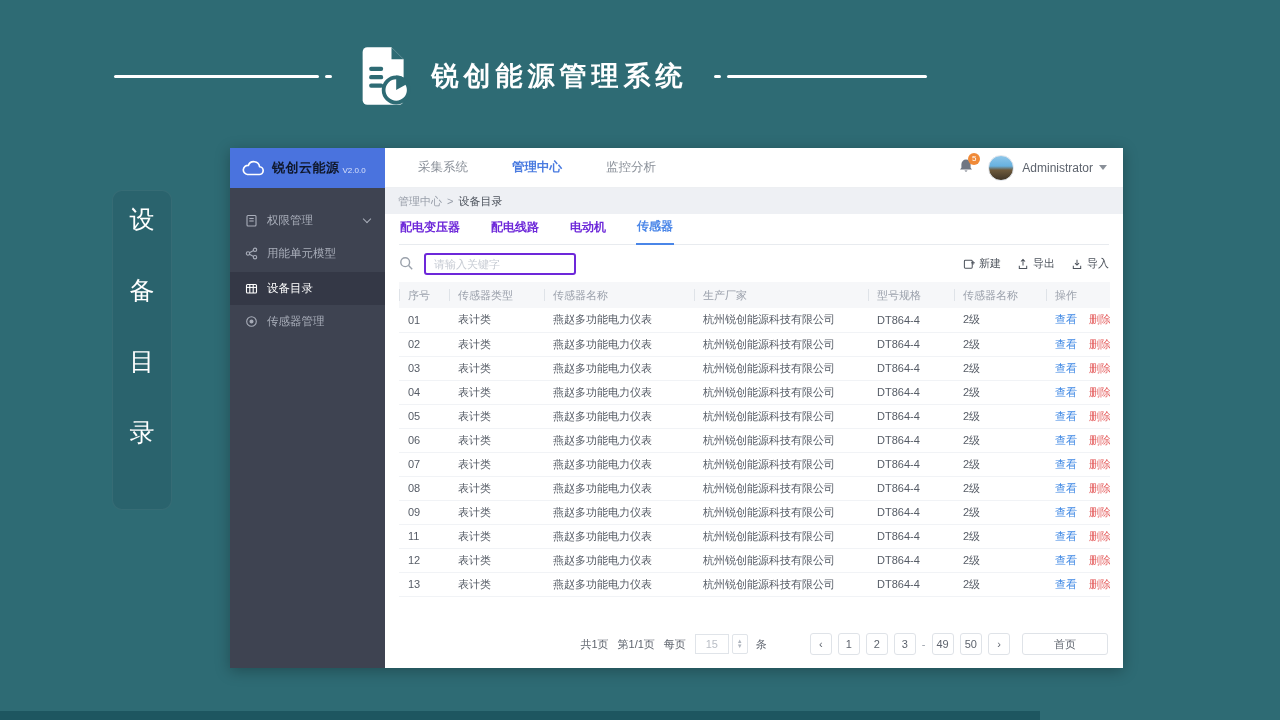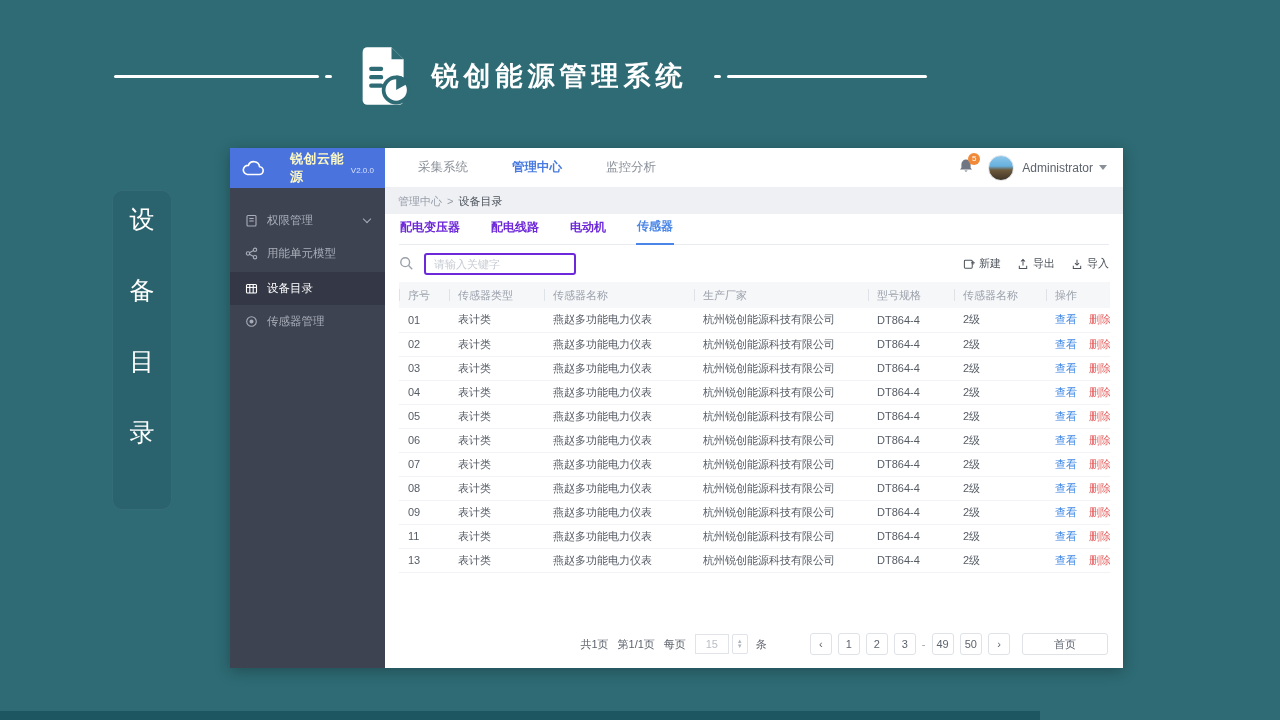--- a/index.html
+++ b/index.html
@@ -26,21 +26,21 @@
   .side-card span { color:#fff; font-size:25px; line-height:25px; margin-bottom:46px; }
 
   
   .window { position:absolute; left:230px; top:148px; width:893px; height:520px;
             display:flex; background:#fff; box-shadow:0 3px 14px rgba(0,0,0,.28); }
 
   
   .sidebar { width:155px; background:#3e4351; display:flex; flex-direction:column; flex:none; }
   .logo-bar { height:40px; background:#4a73de; display:flex; align-items:center; padding:0 11px; flex:none; }
   .logo-bar svg { flex:none; }
-  .logo-name { color:#fef9c3; font-weight:bold; font-size:13px; margin-left:25px; letter-spacing:.5px; }
+  .logo-name { color:#0f172a; font-weight:bold; font-size:13px; margin-left:7px; letter-spacing:.5px; }
   .logo-ver { color:#d7e0fa; font-size:8px; margin-left:3px; margin-top:4px; }
   .menu { padding-top:16px; }
   .menu-item { height:33px; display:flex; align-items:center; padding:0 15px; color:#a9aeba;
                font-size:11.5px; cursor:pointer; }
   .menu-item svg { flex:none; margin-right:9px; }
   .menu-item.active { background:#343846; color:#fff; }
   .menu-item.gap-above { margin-top:2px; }
   .chev { margin-left:auto; width:6px; height:6px; border-right:1.4px solid #a9aeba;
           border-bottom:1.4px solid #a9aeba; transform:rotate(45deg); margin-top:-3px; }
 
@@ -406,20 +406,32 @@
                 <td>燕赵多功能电力仪表</td>
                 <td>杭州锐创能源科技有限公司</td>
                 <td>DT864-4</td>
                 <td>2级</td>
                 <td>
                   <a class="view">查看</a>
                   <a class="del">删除</a>
                 </td>
               </tr>
 
+              <tr>
+                <td>12</td>
+                <td>表计类</td>
+                <td>燕赵多功能电力仪表</td>
+                <td>杭州锐创能源科技有限公司</td>
+                <td>DT864-4</td>
+                <td>2级</td>
+                <td>
+                  <a class="view">查看</a>
+                  <a class="del">删除</a>
+                </td>
+              </tr>
 
               <tr>
                 <td>13</td>
                 <td>表计类</td>
                 <td>燕赵多功能电力仪表</td>
                 <td>杭州锐创能源科技有限公司</td>
                 <td>DT864-4</td>
                 <td>2级</td>
                 <td>
                   <a class="view">查看</a>

